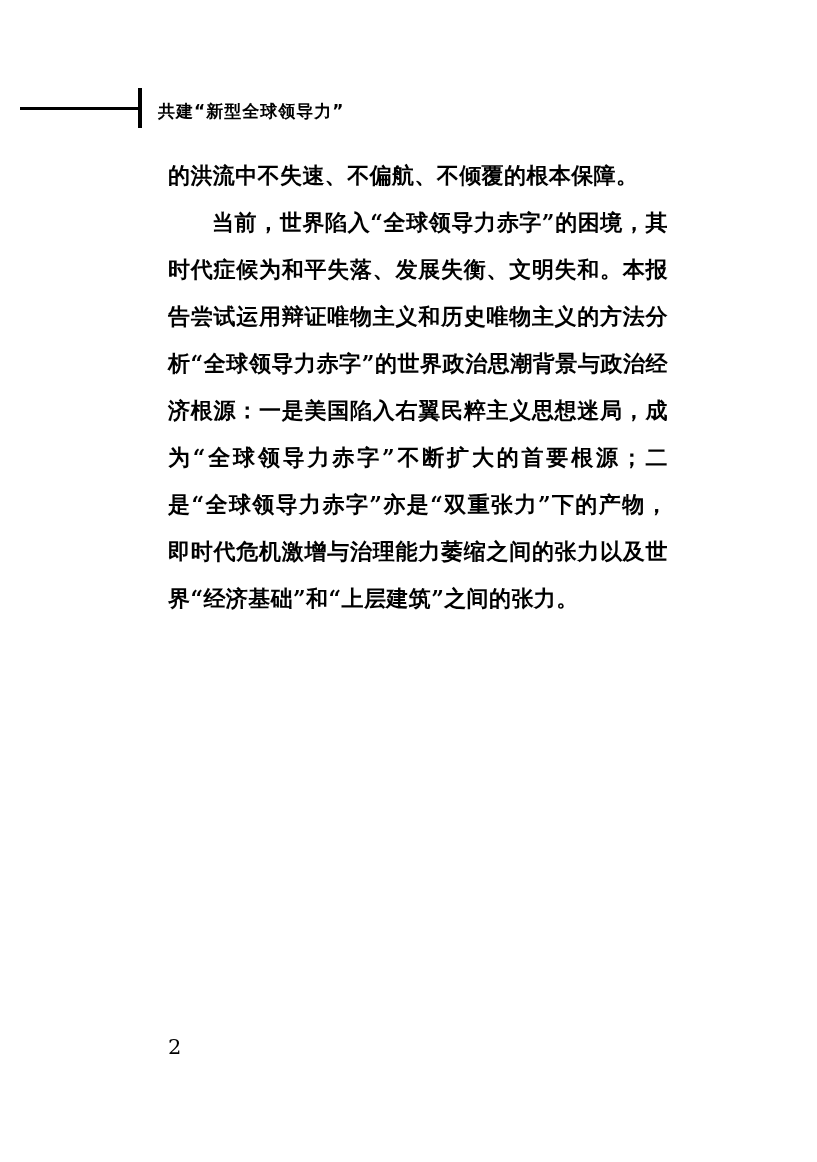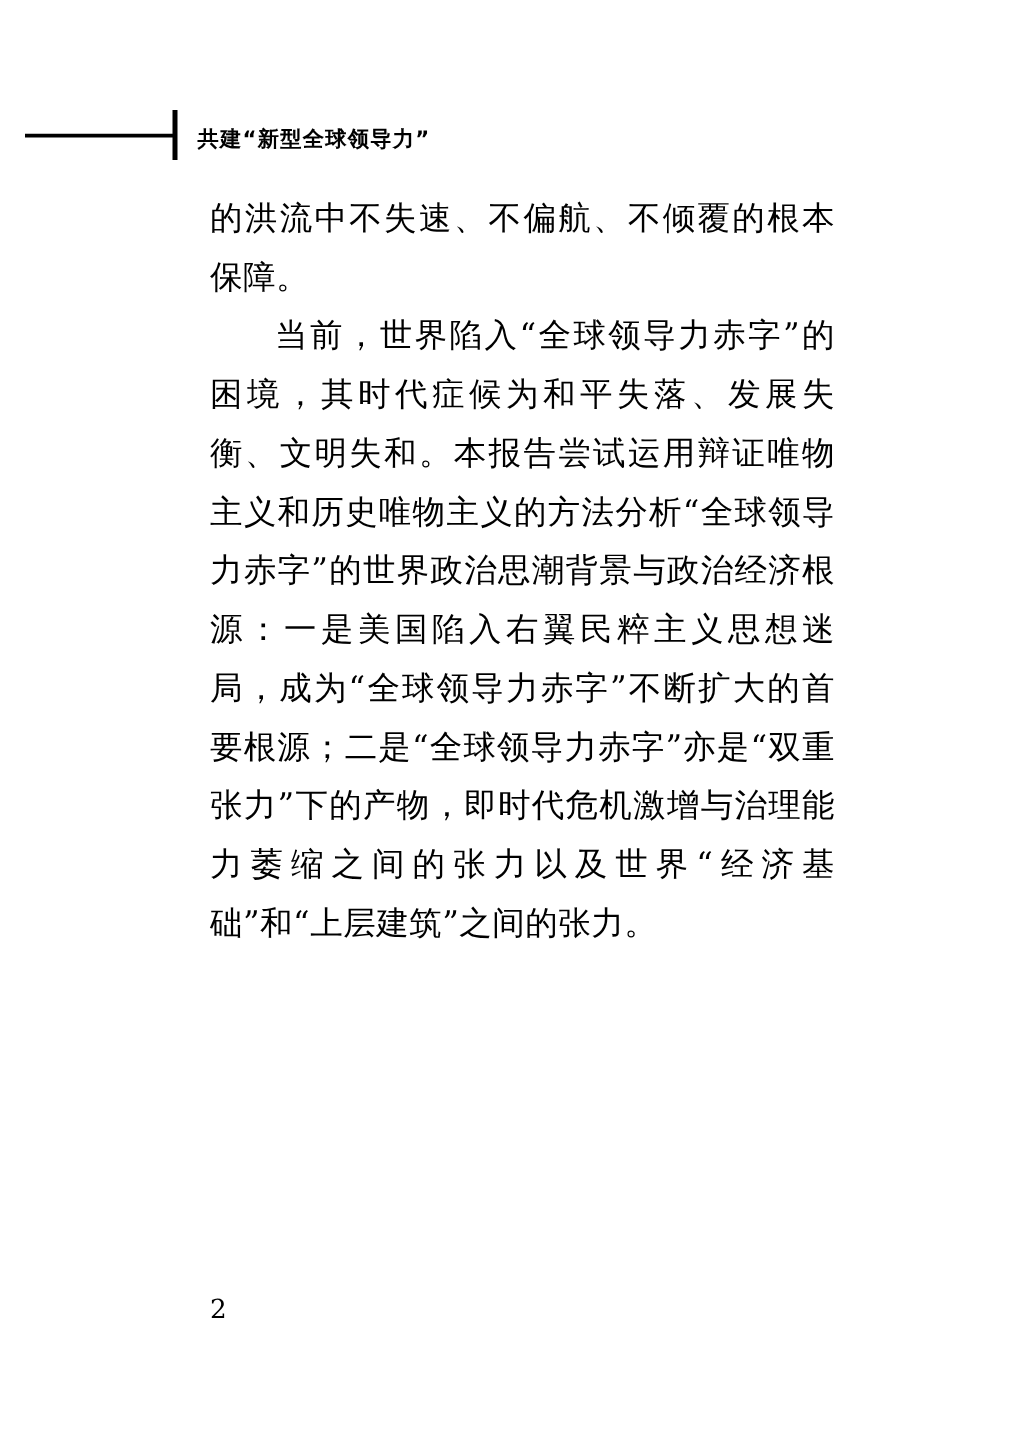--- a/index.html
+++ b/index.html
@@ -60,25 +60,26 @@
 
   
   .body-text {
     position: absolute;
     left: 168px;
     top: 152px;
     width: 500px;
   }
   .para {
     margin: 0 0 0 0;
-    font-size: 26px;
+    font-size: 22px;
     line-height: 47px;
     text-align: justify;
     text-justify: inter-ideograph;
     letter-spacing: 0.4px;
+    font-weight: bold;
   }
   .para.indent {
     text-indent: 2em;
   }
 
   
   .folio {
     position: absolute;
     left: 168px;
     top: 1035px;

